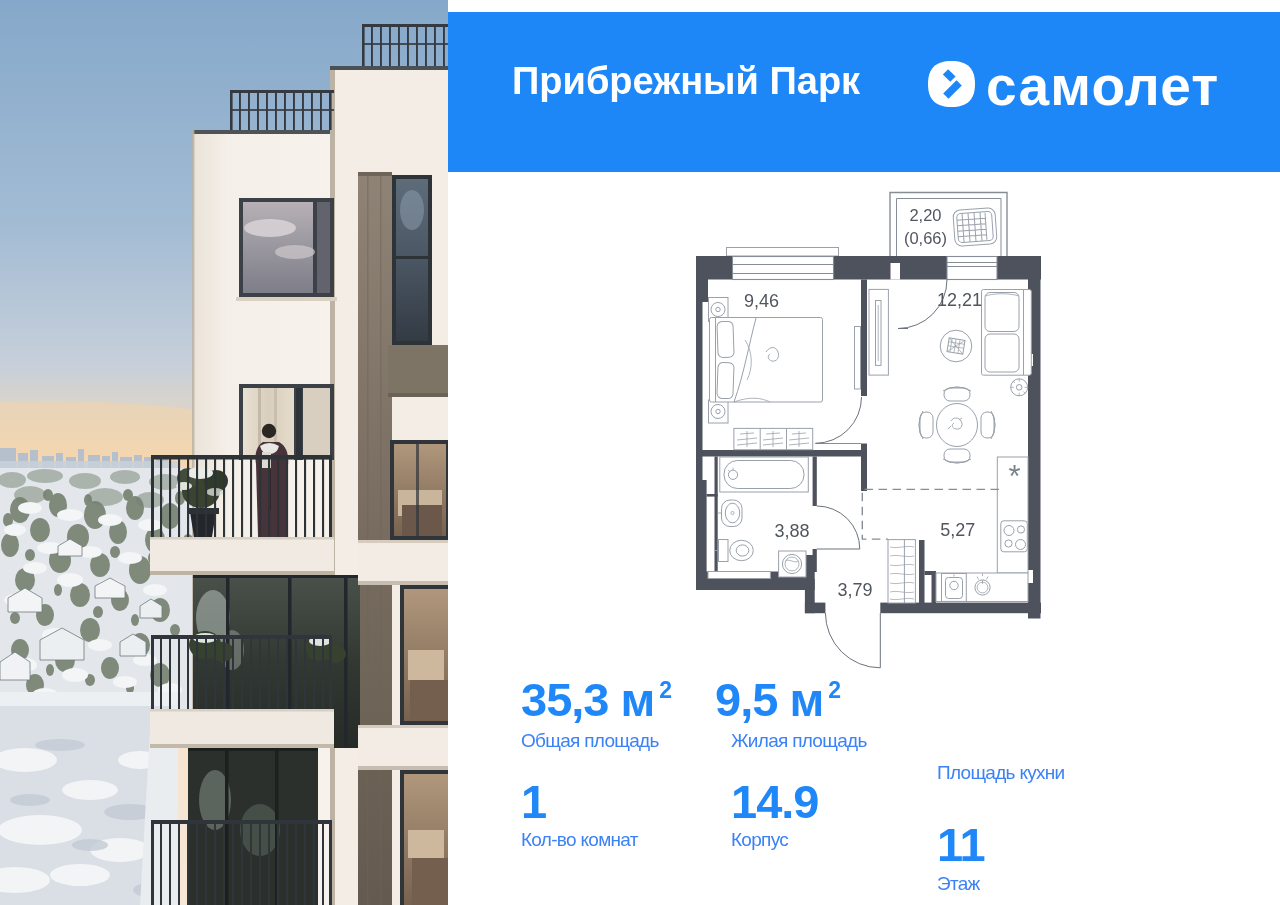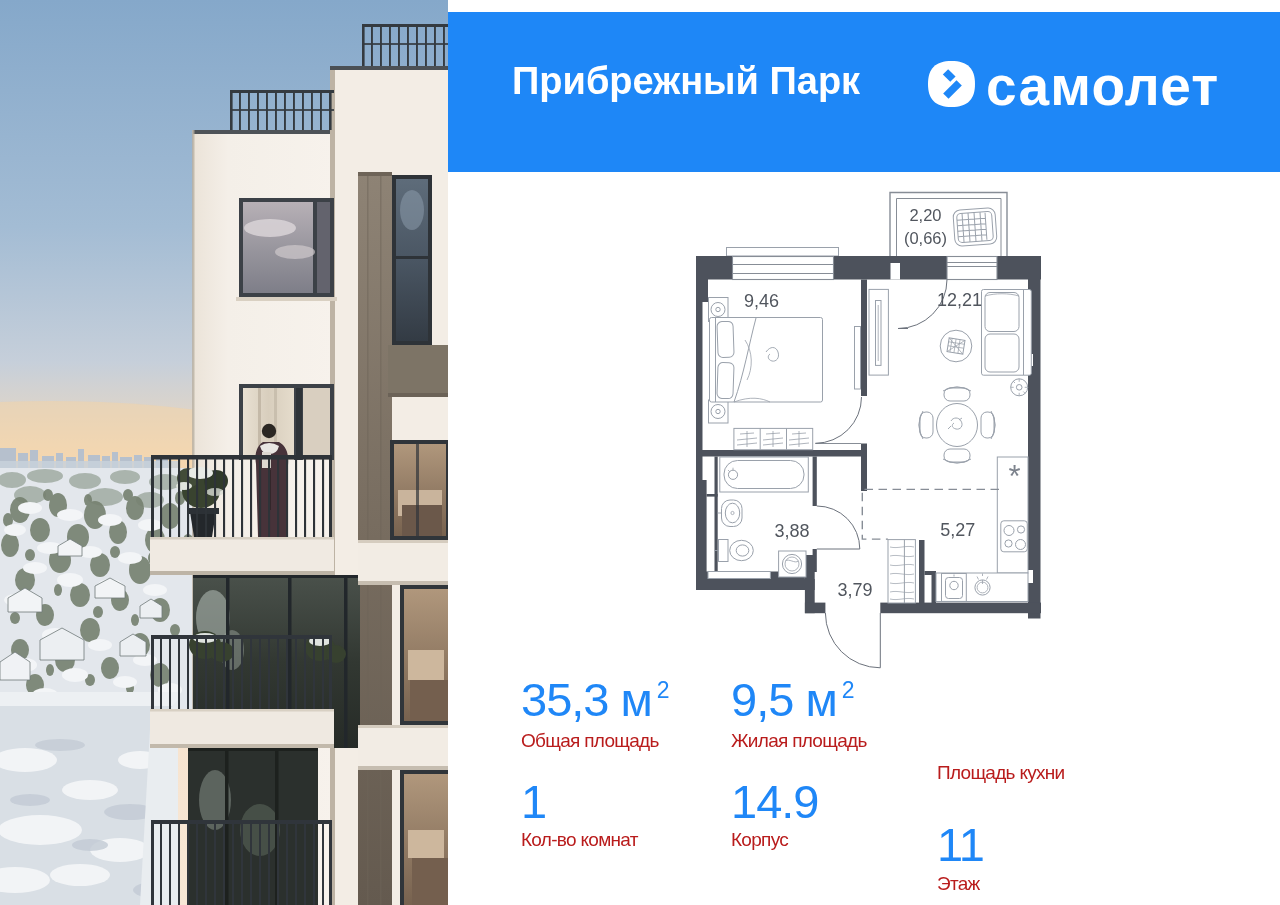--- a/index.html
+++ b/index.html
@@ -2,22 +2,22 @@
 <html><head>
 <meta charset="utf-8">
 <style>
   html,body{margin:0;padding:0;}
   body{width:1280px;height:905px;overflow:hidden;background:#ffffff;
        font-family:"Liberation Sans", sans-serif;}
   .abs{position:absolute;}
   #page{position:relative;width:1280px;height:905px;background:#fff;overflow:hidden;}
   #header{position:absolute;left:448px;top:12px;width:900px;height:160px;background:#1e87f7;}
   .htitle{position:absolute;left:64px;top:48px;color:#fff;font-size:38px;font-weight:bold;letter-spacing:0px;}
-  .num{color:#1f87f7;font-weight:normal;font-size:47px;line-height:1;letter-spacing:-1px;}
-  .lbl{color:#b91c1c;font-size:19px;letter-spacing:-0.7px;}
+  .num{color:#1f87f7;font-weight:bold;font-size:47px;line-height:1;letter-spacing:-1px;}
+  .lbl{color:#3b82f6;font-size:19px;letter-spacing:-0.7px;}
   .col{position:absolute;}
   sup.sq{font-size:23px;vertical-align:18px;margin-left:5px;letter-spacing:0;}
 </style>
 </head>
 <body>
 <div id="page">
 
   <div id="photo" class="abs" style="left:0;top:0;width:448px;height:905px;overflow:hidden;">
   <svg width="448" height="905" viewBox="0 0 448 905">
   <defs>
@@ -718,21 +718,21 @@
     <text x="959.6" y="305.5">12,21</text>
     <text x="791.9" y="537">3,88</text>
     <text x="854.9" y="595.5">3,79</text>
     <text x="957.8" y="535.5">5,27</text>
   </g>
   </svg>
 
   <div class="col" style="left:521px;top:676px;"><span class="num">35,3 м<sup class="sq">2</sup></span></div>
   <div class="col lbl" style="left:521px;top:730px;">Общая площадь</div>
 
-  <div class="col" style="left:731px;top:676px;text-align:center;"><span class="num">9,5 м<sup class="sq">2</sup></span></div>
+  <div class="col" style="left:715px;top:676px;text-align:center;"><span class="num">9,5 м<sup class="sq">2</sup></span></div>
   <div class="col lbl" style="left:731px;top:730px;">Жилая площадь</div>
 
   <div class="col lbl" style="left:937px;top:754px;margin-top:8px;">Площадь кухни</div>
 
   <div class="col num" style="left:521px;top:778px;">1</div>
   <div class="col lbl" style="left:521px;top:829px;">Кол-во комнат</div>
 
   <div class="col num" style="left:731px;top:778px;">14.9</div>
   <div class="col lbl" style="left:731px;top:829px;">Корпус</div>
 

